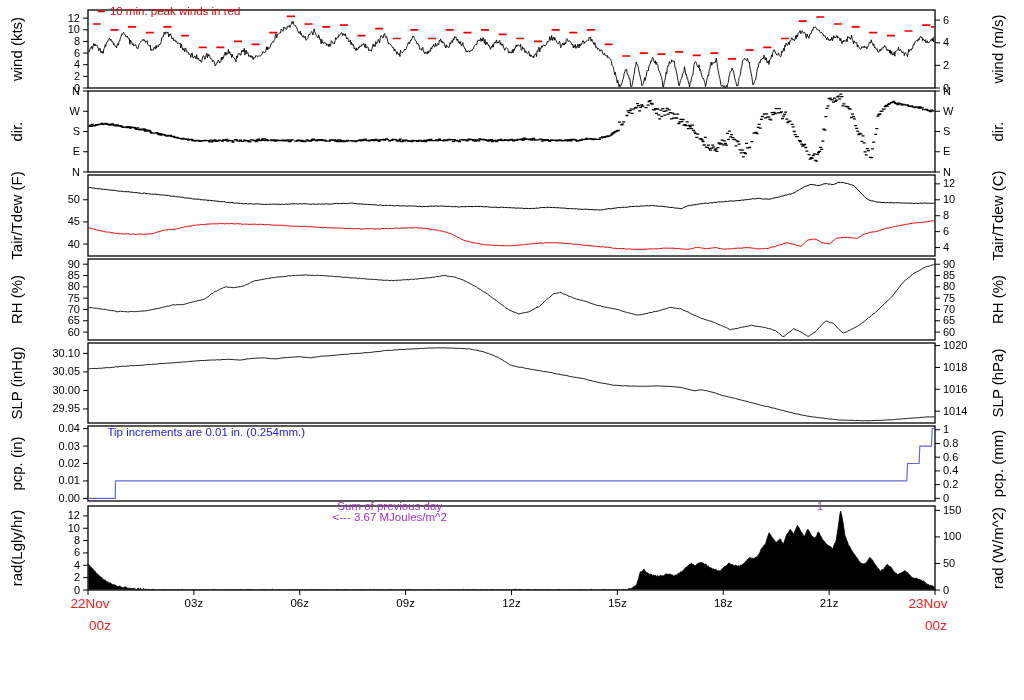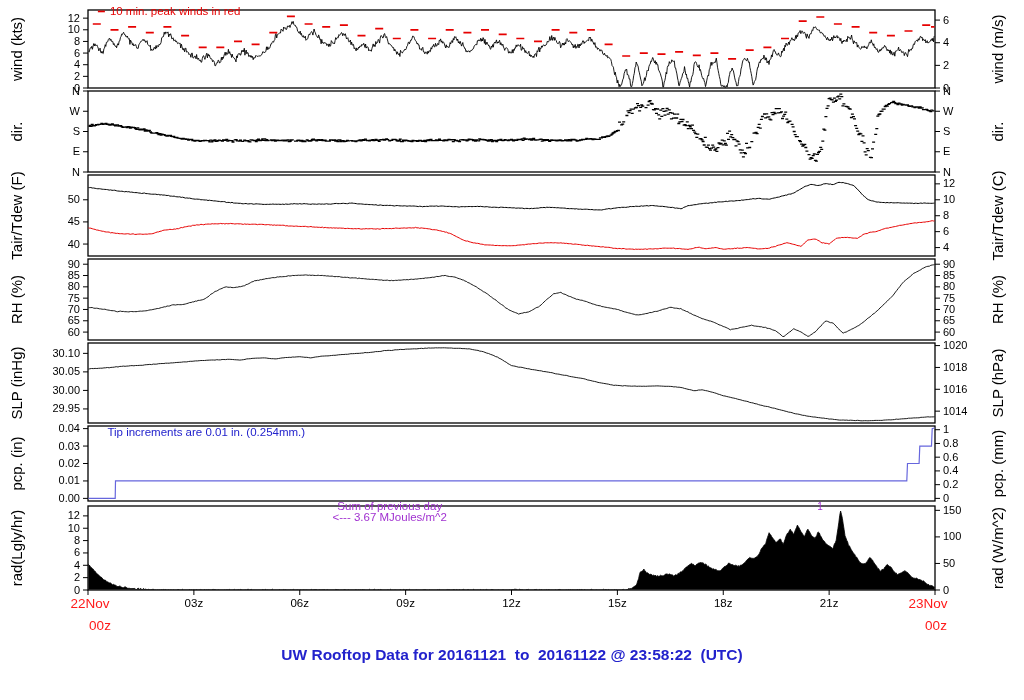--- a/index.html
+++ b/index.html
@@ -264,14 +264,13 @@
           <text x="511.5" y="607" text-anchor="middle" font-size="11.5px" fill="#000000">12z</text>
           <text x="617.375" y="607" text-anchor="middle" font-size="11.5px" fill="#000000">15z</text>
           <text x="723.25" y="607" text-anchor="middle" font-size="11.5px" fill="#000000">18z</text>
           <text x="829.125" y="607" text-anchor="middle" font-size="11.5px" fill="#000000">21z</text>
           <text x="90" y="608" text-anchor="middle" font-size="13.5px" fill="#ff1a1a">22Nov</text>
           <text x="100" y="630" text-anchor="middle" font-size="13.5px" fill="#ff1a1a">00z</text>
           <text x="928" y="608" text-anchor="middle" font-size="13.5px" fill="#ff1a1a">23Nov</text>
           <text x="936" y="630" text-anchor="middle" font-size="13.5px" fill="#ff1a1a">00z</text>
         </g>
       </svg></div>
-  <div id="chart-title" style="color: rgb(34, 34, 204);">UW Rooftop Data for 20161121  to  20161122 @ 23:58:22  (UTC)</div>
 </div>
 
 </body></html>

